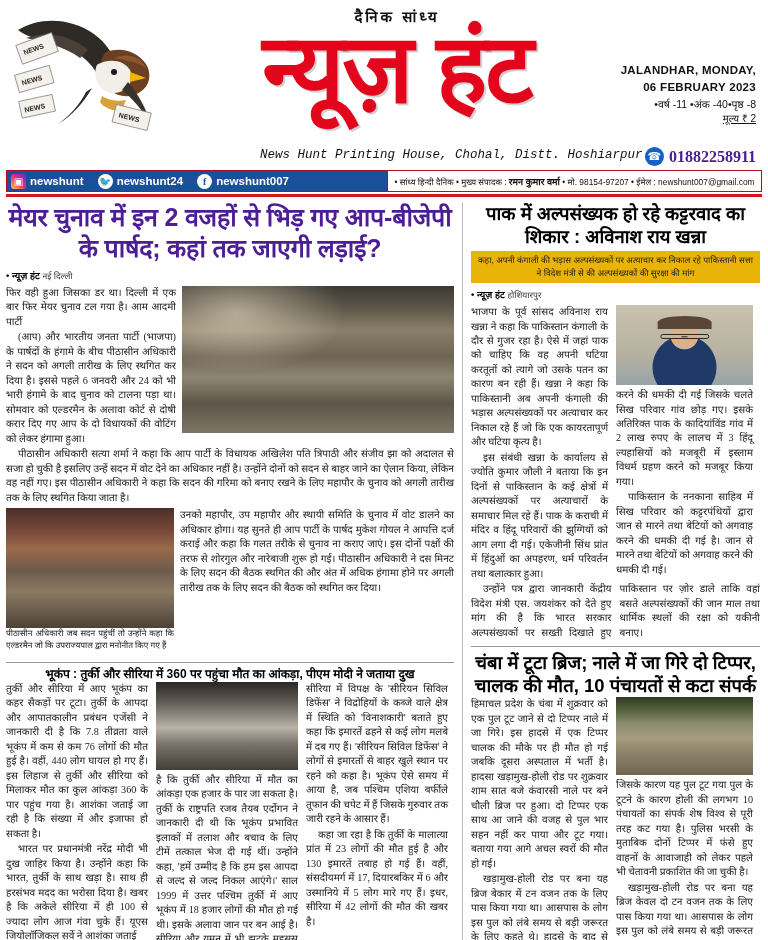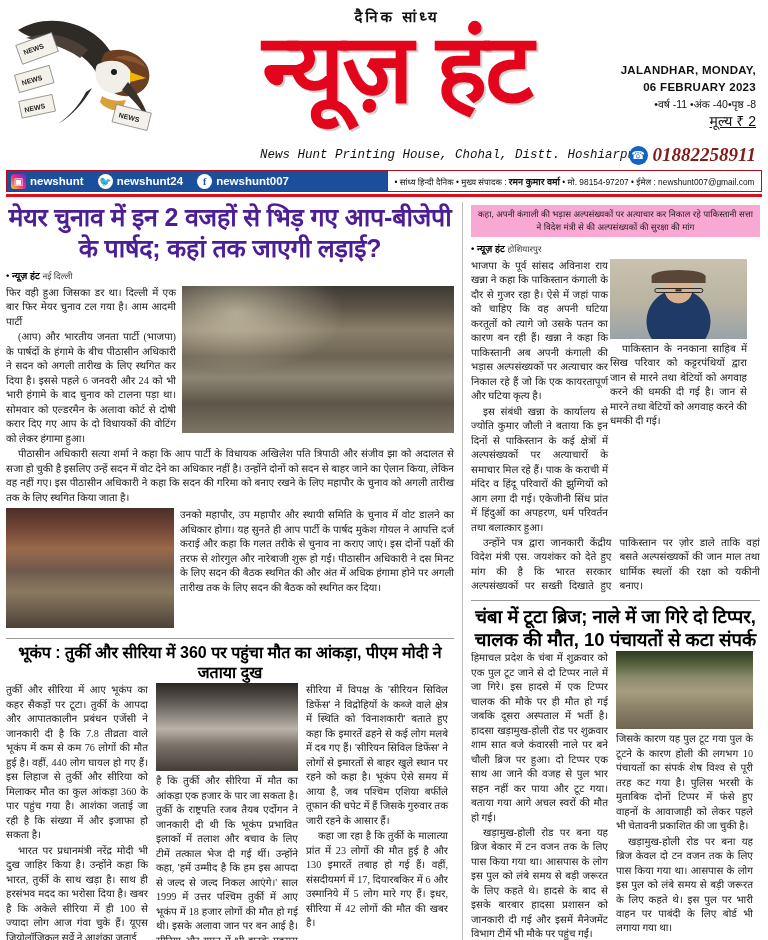--- a/index.html
+++ b/index.html
@@ -22,27 +22,27 @@
   .nameplate {
     font-family: "Liberation Sans", sans-serif;
     font-weight: bold; font-size: 96px; line-height: 1.02;
     color: #e3051b; letter-spacing: -2px;
     text-shadow: 2px 2px 0 rgba(0,0,0,.18);
   }
   .mast-right { position: absolute; right: 6px; top: 62px; width: 172px; text-align: right;
                 font-family: "Liberation Sans", sans-serif; color: #111; }
   .mr-line1, .mr-line2 { font-weight: bold; font-size: 11.5px; letter-spacing: .3px; line-height: 1.45; }
   .mr-line3 { font-size: 10.5px; margin-top: 2px; line-height: 1.4; }
-  .mr-line4 { font-size: 14px; line-height: 1.4; text-decoration: underline; }
+  .mr-line4 { font-size: 10px; line-height: 1.4; text-decoration: underline; }
   .press-line { position: absolute; right: 112px; bottom: 6px; font-style: italic;
                 font-size: 12.5px; color: #111; font-family: Liberation Mono, monospace; }
   .phone-wrap { position: absolute; right: 6px; bottom: 2px; display: flex; align-items: center; gap: 5px; }
   .phone-ball { width: 19px; height: 19px; border-radius: 50%; background: #1263c4;
                 display:flex; align-items:center; justify-content:center; color:#fff; font-size:11px; }
-  .phone-num { font-style: italic; font-weight: bold; font-size: 19px; color: #7f1d1d; }
+  .phone-num { font-weight: bold; font-size: 16px; color: #4c1d95; }
 
   
   .socialbar { display: flex; height: 22px; margin-top: 2px; }
   .social-left { background: #1b4f9c; flex: 0 0 382px; display: flex; align-items: center;
                  gap: 4px; padding-left: 4px; border: 1px solid #b40d1e; }
   .sb-item { display: flex; align-items: center; gap: 4px; padding-right: 10px; }
   .sb-label { color: #fff; font-family: "Liberation Sans", sans-serif;
               font-weight: bold; font-size: 11.5px; }
   .ic { width: 15px; height: 15px; border-radius: 3px; background:#fff; display:flex;
         align-items:center; justify-content:center; font-size:10px; color:#1b4f9c; font-weight:bold; }
@@ -65,23 +65,23 @@
     font-family: "Liberation Sans", sans-serif; font-weight: bold;
     font-size: 25px; line-height: 1.24; color: #4c1d95; text-align: center;
     letter-spacing: -.2px;
   }
   h2.headline-sm {
     font-family: "Liberation Sans", sans-serif; font-weight: bold;
     font-size: 18.5px; line-height: 1.25; color: #000; text-align: center;
   }
   h2.headline-md {
     font-family: "Liberation Sans", sans-serif; font-weight: bold;
-    font-size: 16px; line-height: 1.25; color: #000; text-align: center;
-  }
-  .subhead-box { background: #f9a8d4; padding: 3px 4px; margin-top: 3px; }
+    font-size: 12px; line-height: 1.25; color: #000; text-align: center;
+  }
+  .subhead-box { background: #eab308; padding: 3px 4px; margin-top: 3px; }
   .subhead { font-family: "Liberation Sans", sans-serif; font-size: 8.6px;
              text-align: center; line-height: 1.5; color: #1a1a1a; }
   .byline { font-family: "Liberation Sans", sans-serif; font-size: 9.5px; margin: 5px 0 4px; }
   .byline b { font-weight: bold; }
   .byline .place { font-size: 8.6px; color: #333; }
   .hr-thin { border-top: 1px solid #999; margin: 6px 0 4px; }
   p.body {
     font-size: 10.2px; line-height: 1.42; text-align: justify;
     color: #1a1a1a; text-indent: 12px; margin-bottom: 1px;
     font-family: "Liberation Serif", serif;
@@ -234,20 +234,21 @@
           <div class="photo scene-assembly floatimg-r" style="width:272px;height:147px;"></div>
 
           <p class="body noind">फिर वही हुआ जिसका डर था। दिल्ली में एक बार फिर मेयर चुनाव टल गया है। आम आदमी पार्टी</p>
           <p class="body">(आप) और भारतीय जनता पार्टी (भाजपा) के पार्षदों के हंगामे के बीच पीठासीन अधिकारी ने सदन को अगली तारीख के लिए स्थगित कर दिया है। इससे पहले 6 जनवरी और 24 को भी भारी हंगामे के बाद चुनाव को टालना पड़ा था। सोमवार को एल्डरमैन के अलावा कोर्ट से दोषी करार दिए गए आप के दो विधायकों की वोटिंग को लेकर हंगामा हुआ।</p>
           <p class="body">पीठासीन अधिकारी सत्या शर्मा ने कहा कि आप पार्टी के विधायक अखिलेश पति त्रिपाठी और संजीव झा को अदालत से सजा हो चुकी है इसलिए उन्हें सदन में वोट देने का अधिकार नहीं है। उन्होंने दोनों को सदन से बाहर जाने का ऐलान किया, लेकिन वह नहीं गए। इस पीठासीन अधिकारी ने कहा कि सदन की गरिमा को बनाए रखने के लिए महापौर के चुनाव को अगली तारीख तक के लिए स्थगित किया जाता है।</p>
         </div>
 
         <div class="clearfix" style="margin-top:2px;">
           <div class="floatimg-l" style="width:168px;">
             <div class="photo scene-scuffle" style="width:168px;height:120px;"></div>
+            <div class="cap">पीठासीन अधिकारी जब सदन पहुंचीं तो उन्होंने कहा कि एल्डरमैन जो कि उपराज्यपाल द्वारा मनोनीत किए गए हैं</div>
           </div>
           <p class="body noind">उनको महापौर, उप महापौर और स्थायी समिति के चुनाव में वोट डालने का अधिकार होगा। यह सुनते ही आप पार्टी के पार्षद मुकेश गोयल ने आपत्ति दर्ज कराई और कहा कि गलत तरीके से चुनाव ना कराए जाएं। इस दोनों पक्षों की तरफ से शोरगुल और नारेबाजी शुरू हो गई। पीठासीन अधिकारी ने दस मिनट के लिए सदन की बैठक स्थगित की और अंत में अधिक हंगामा होने पर अगली तारीख तक के लिए सदन की बैठक को स्थगित कर दिया।</p>
         </div>
       </div>
 
       <div class="hr-thin"></div>
 
       <div>
         <h2 class="headline-md">भूकंप : तुर्की और सीरिया में 360 पर पहुंचा मौत का आंकड़ा, पीएम मोदी ने जताया दुख</h2>
 
@@ -266,40 +267,42 @@
             <p class="body noind">सीरिया में विपक्ष के 'सीरियन सिविल डिफेंस' ने विद्रोहियों के कब्जे वाले क्षेत्र में स्थिति को 'विनाशकारी' बताते हुए कहा कि इमारतें ढहने से कई लोग मलबे में दब गए हैं। 'सीरियन सिविल डिफेंस' ने लोगों से इमारतों से बाहर खुले स्थान पर रहने को कहा है। भूकंप ऐसे समय में आया है, जब पश्चिम एशिया बर्फीले तूफान की चपेट में हैं जिसके गुरुवार तक जारी रहने के आसार हैं।</p>
             <p class="body">कहा जा रहा है कि तुर्की के मालात्या प्रांत में 23 लोगों की मौत हुई है और 130 इमारतें तबाह हो गई हैं। वहीं, संसदीयमर्ग में 17, दियारबकिर में 6 और उस्मानिये में 5 लोग मारे गए हैं। इधर, सीरिया में 42 लोगों की मौत की खबर है।</p>
           </div>
         </div>
       </div>
     </div>
 
     <div class="col-right">
 
       <div>
+        <h2 class="headline-sm">पाक में अल्पसंख्यक हो रहे कट्टरवाद का शिकार : अविनाश राय खन्ना</h2>
 
         <div class="subhead-box">
           <div class="subhead">कहा, अपनी कंगाली की भड़ास अल्पसंख्यकों पर अत्याचार कर निकाल रहे पाकिस्तानी सत्ता ने विदेश मंत्री से की अल्पसंख्यकों की सुरक्षा की मांग</div>
         </div>
 
         <div class="byline">
           <b>• न्यूज़ हंट</b>
           <span class="place">होशियारपुर</span>
         </div>
 
-        <div style="display:flex; gap:2px;">
+        <div style="display:flex; gap:8px;">
           <div style="width:137px;">
             <p class="body noind">भाजपा के पूर्व सांसद अविनाश राय खन्ना ने कहा कि पाकिस्तान कंगाली के दौर से गुजर रहा है। ऐसे में जहां पाक को चाहिए कि वह अपनी घटिया करतूतों को त्यागे जो उसके पतन का कारण बन रही हैं। खन्ना ने कहा कि पाकिस्तानी अब अपनी कंगाली की भड़ास अल्पसंख्यकों पर अत्याचार कर निकाल रहे हैं जो कि एक कायरतापूर्ण और घटिया कृत्य है।</p>
             <p class="body">इस संबंधी खन्ना के कार्यालय से ज्योति कुमार जौली ने बताया कि इन दिनों से पाकिस्तान के कई क्षेत्रों में अल्पसंख्यकों पर अत्याचारों के समाचार मिल रहे हैं। पाक के कराची में मंदिर व हिंदू परिवारों की झुग्गियों को आग लगा दी गई। एकेजीनी सिंध प्रांत में हिंदुओं का अपहरण, धर्म परिवर्तन तथा बलात्कार हुआ।</p>
           </div>
           <div style="width:137px;">
             <div class="photo scene-portrait" style="width:137px;height:80px;margin-bottom:3px;">
               <div class="pt-hair"></div>
               <div class="pt-glass"></div>
             </div>
+            <p class="body noind">करने की धमकी दी गई जिसके चलते सिख परिवार गांव छोड़ गए। इसके अतिरिक्त पाक के कादियांविंड गांव में 2 लाख रुपए के लालच में 3 हिंदू ल्यहासियों को मजबूरी में इस्लाम विधर्म ग्रहण करने को मजबूर किया गया।</p>
             <p class="body">पाकिस्तान के ननकाना साहिब में सिख परिवार को कट्टरपंथियों द्वारा जान से मारने तथा बेटियों को अगवाह करने की धमकी दी गई है। जान से मारने तथा बेटियों को अगवाह करने की धमकी दी गई।</p>
           </div>
         </div>
         <p class="body" style="column-count:2; column-gap:8px;">उन्होंने पत्र द्वारा जानकारी केंद्रीय विदेश मंत्री एस. जयशंकर को देते हुए मांग की है कि भारत सरकार अल्पसंख्यकों पर सख्ती दिखाते हुए पाकिस्तान पर ज़ोर डाले ताकि वहां बसते अल्पसंख्यकों की जान माल तथा धार्मिक स्थलों की रक्षा को यकीनी बनाए।</p>
       </div>
 
       <div class="hr-thin"></div>
 
       <div>
         <h2 class="headline-sm">चंबा में टूटा ब्रिज; नाले में जा गिरे दो टिप्पर, चालक की मौत, 10 पंचायतों से कटा संपर्क</h2>

